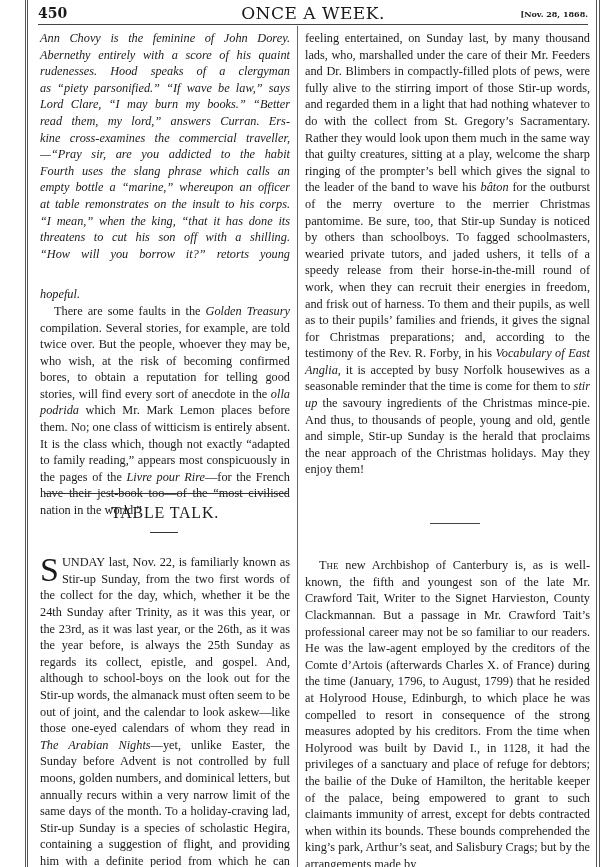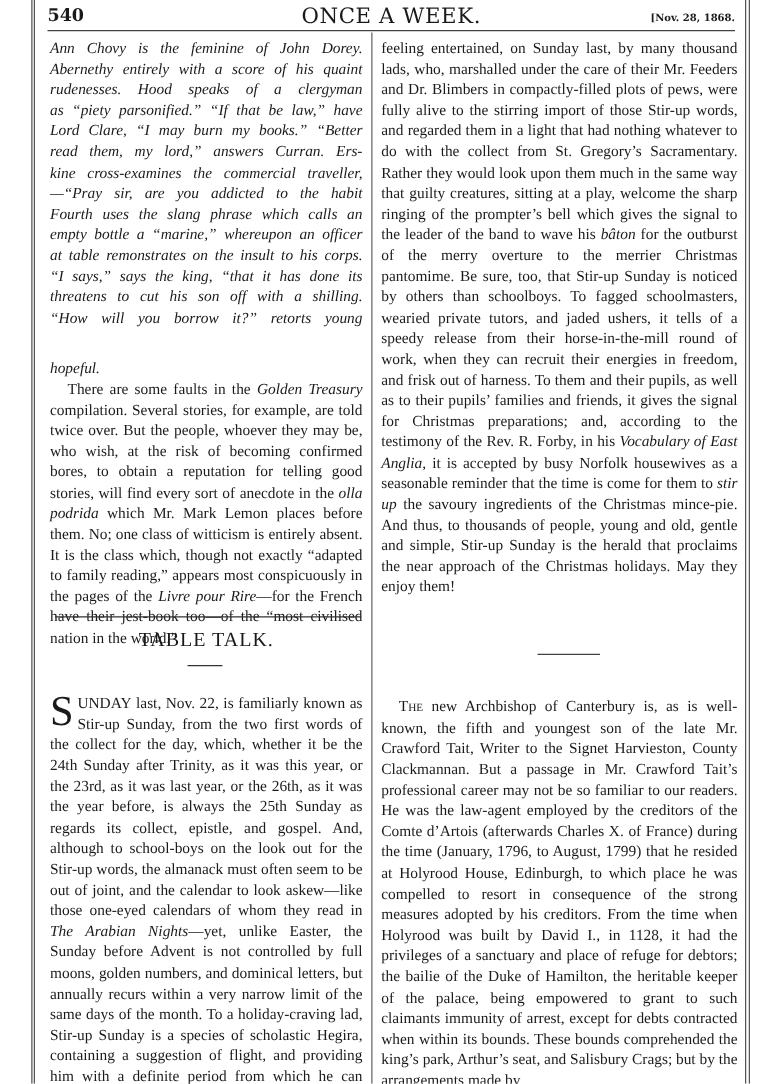--- a/index.html
+++ b/index.html
@@ -43,41 +43,41 @@
   .arch-block { position: absolute; left: 305px; top: 545px; width: 285px; font-size: 12.3px;
     line-height: 16.6px; text-align: justify; font-family: "Liberation Serif", serif; }
 </style>
 </head>
 <body>
 
 <div class="outer-rule-left"></div>
 <div class="outer-rule-right"></div>
 
 <div class="header">
-  <span class="page-num">540</span>
+  <span class="page-num">450</span>
   <div class="journal-title">ONCE A WEEK.</div>
   <span class="issue-date">[Nov. 28, 1868.</span>
 </div>
 <div class="header-rule"></div>
 <div class="col-divider"></div>
 
 <div class="col col-left">
   <div id="left-lines">
       <span class="line">Ann Chovy is the feminine of John Dorey.</span>
       <span class="line">Abernethy entirely with a score of his quaint</span>
       <span class="line">rudenesses.  Hood speaks of a clergyman</span>
-      <span class="line">as “piety parsonified.”  “If that be law,” have</span>
+      <span class="line">as “piety parsonified.”  “If wave be law,” says</span>
       <span class="line">Lord Clare, “I may burn my books.”  “Better</span>
       <span class="line">read them, my lord,” answers Curran.  Ers-</span>
       <span class="line">kine cross-examines the commercial traveller,</span>
       <span class="line">—“Pray sir, are you addicted to the habit</span>
       <span class="line">Fourth uses the slang phrase which calls an</span>
       <span class="line">empty bottle a “marine,” whereupon an officer</span>
       <span class="line">at table remonstrates on the insult to his corps.</span>
-      <span class="line">“I says,” says the king, “that it has done its</span>
+      <span class="line">“I mean,” when the king, “that it has done its</span>
       <span class="line">threatens to cut his son off with a shilling.</span>
       <span class="line">“How will you borrow it?” retorts young</span>
       <span class="line last">hopeful.</span>
     </div>
   <p class="indent"><span>There are some faults in the </span><i>Golden Treasury</i><span> compilation.  Several stories, for example, are told twice over.  But the people, whoever they may be, who wish, at the risk of becoming confirmed bores, to obtain a reputation for telling good stories, will find every sort of anecdote in the </span><i>olla podrida</i><span> which Mr. Mark Lemon places before them.  No; one class of witticism is entirely absent.  It is the class which, though not exactly “adapted to family reading,” appears most conspicuously in the pages of the </span><i>Livre pour Rire</i><span>—for the French have their jest-book too—of the “most civilised nation in the world.”</span></p>
 </div>
 
 <div class="section-rule"></div>
 <div class="section-title">TABLE TALK.</div>
 <div class="title-dash"></div>

